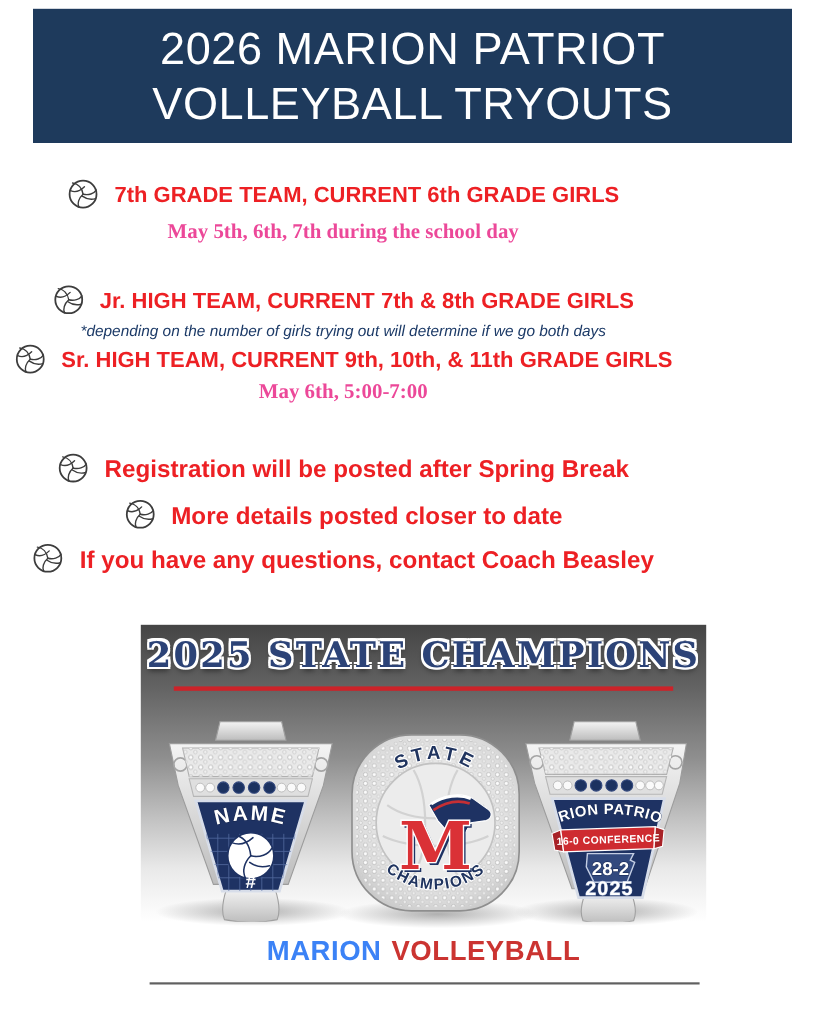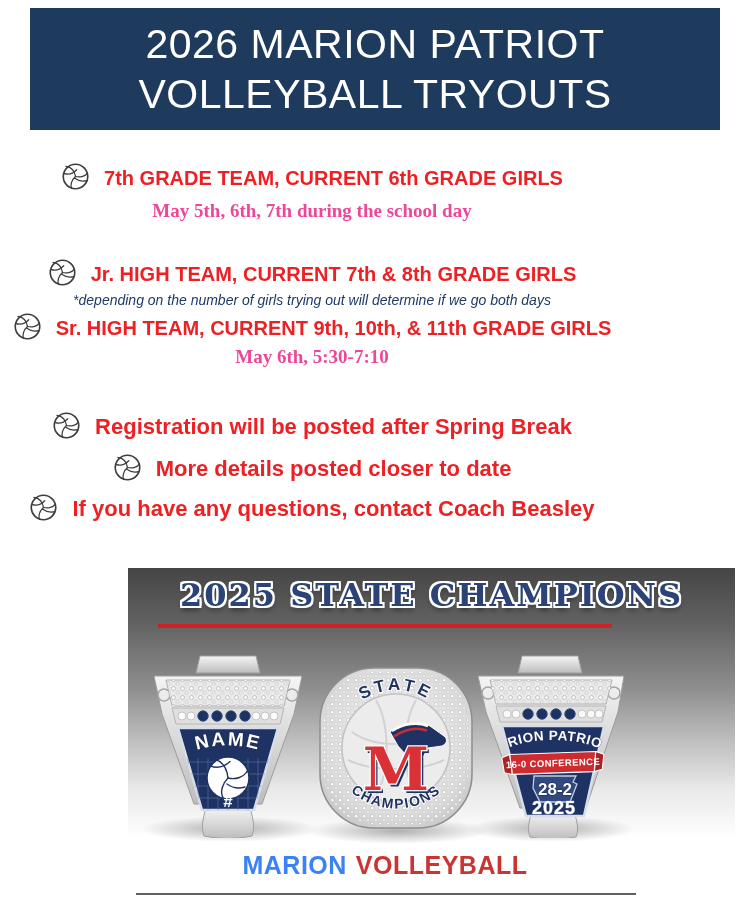--- a/index.html
+++ b/index.html
@@ -26,21 +26,21 @@
   .row-d2{top:266px;height:26px;}
   .row-n2{top:291px;height:18px;}
   .row-h3{top:310px;height:36px;}
   .row-d3{top:343px;height:28px;}
   .row-x1{top:409px;height:36px;}
   .row-x2{top:451px;height:36px;}
   .row-x3{top:491px;height:36px;}
 
   
   .photo{position:absolute;left:128px;top:568px;width:514px;height:334px;}
-  .grad{position:absolute;left:0;top:0;width:607px;height:270px;
+  .grad{position:absolute;left:0;top:0;width:514px;height:270px;
         background:linear-gradient(180deg,#454545 0%,#616161 20%,#8f8f8f 45%,#c1c1c1 65%,#e9e9e9 82%,#ffffff 100%);}
   .champ-title{position:absolute;left:0;top:8px;width:100%;text-align:center;
         font-family:"DejaVu Serif",serif;font-weight:bold;font-size:32px;letter-spacing:2px;
         color:#2c4377;white-space:nowrap;
         text-shadow:-2px -2px 0 #fff,2px -2px 0 #fff,-2px 2px 0 #fff,2px 2px 0 #fff,
                     -2px 0 0 #fff,2px 0 0 #fff,0 -2px 0 #fff,0 2px 0 #fff,0 4px 5px rgba(0,0,0,.45);}
   .red-line{position:absolute;left:30px;top:56px;width:454px;height:4px;background:#cc2229;}
   .ring{position:absolute;}
   .ring-left{left:16px;top:82px;width:168px;height:188px;}
   .ring-center{left:186px;top:94px;width:164px;height:172px;}
@@ -102,21 +102,21 @@
     <span class="navy-i">*depending on the number of girls trying out will determine if we go both days</span>
   </div>
 
   <div class="row row-h3">
     <svg class="vb">
         <use href="#vb"></use>
       </svg>
     <span class="red-h">Sr. HIGH TEAM, CURRENT 9th, 10th, &amp; 11th GRADE GIRLS</span>
   </div>
   <div class="row row-d3">
-    <span class="navy-d">May 6th, 5:30-7:10</span>
+    <span class="navy-d">May 6th, 5:00-7:00</span>
   </div>
 
   <div class="row row-x1">
     <svg class="vb">
         <use href="#vb"></use>
       </svg>
     <span class="red-n">Registration will be posted after Spring Break</span>
   </div>
   <div class="row row-x2">
     <svg class="vb">

